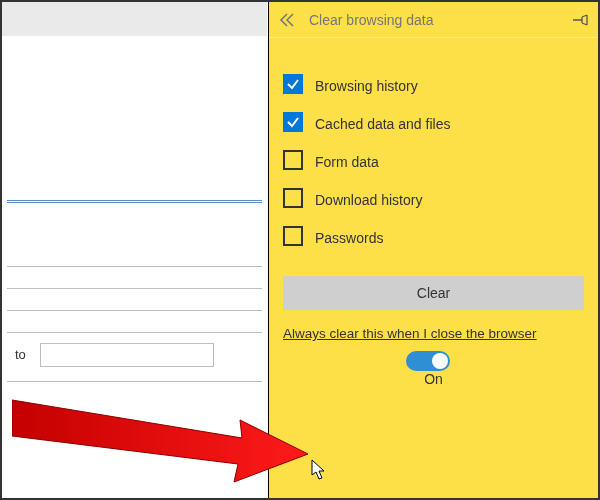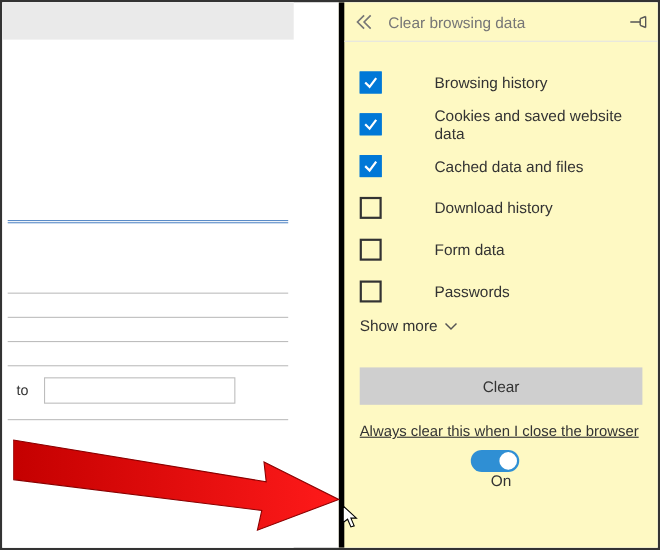--- a/index.html
+++ b/index.html
@@ -57,23 +57,22 @@
   .to-input {
     border: 1px solid #bdbdbd;
     height: 24px;
     width: 174px;
     background: #fff;
   }
   .panel {
     position: absolute;
     left: 266px; top: 0;
     right: 0; bottom: 0;
-    background: #fef9c3;
-    border-left: 5px solid #000000;
-    margin-left: 40px;
+    background: #fde047;
+    border-left: 1px solid #000000;
   }
   .panel-header {
     height: 36px;
     display: flex;
     align-items: center;
     border-bottom: 1px solid #e4e4e4;
     padding: 0 10px;
     color: #767676;
   }
   .back-btn svg { display: block; }
@@ -81,23 +80,22 @@
     flex: 1;
     margin-left: 12px;
     font-size: 14px;
   }
   .pin-btn svg { display: block; }
   .options {
     padding: 18px 14px 0 14px;
   }
   .opt {
     display: flex;
-    align-items: center;
+    align-items: flex-end;
     height: 38px;
-    gap: 36px;
   }
   .cb {
     width: 20px; height: 20px;
     border: 2px solid #333;
     display: inline-flex;
     align-items: center;
     justify-content: center;
     margin-right: 12px;
     flex-shrink: 0;
   }
@@ -212,49 +210,33 @@
           </svg>
         </span>
       <span>Browsing history</span>
     </div>
     <div class="opt">
       <span class="cb checked">
           <svg width="14" height="14" viewBox="0 0 14 14">
             <path d="M2 7 L6 11 L12 3" stroke="#fff" stroke-width="2" fill="none"></path>
           </svg>
         </span>
-      <span>Cookies and saved website data</span>
-    </div>
-    <div class="opt">
-      <span class="cb checked">
-          <svg width="14" height="14" viewBox="0 0 14 14">
-            <path d="M2 7 L6 11 L12 3" stroke="#fff" stroke-width="2" fill="none"></path>
-          </svg>
-        </span>
       <span>Cached data and files</span>
+    </div>
+    <div class="opt">
+      <span class="cb"></span>
+      <span>Form data</span>
     </div>
     <div class="opt">
       <span class="cb"></span>
       <span>Download history</span>
     </div>
     <div class="opt">
       <span class="cb"></span>
-      <span>Form data</span>
-    </div>
-    <div class="opt">
-      <span class="cb"></span>
       <span>Passwords</span>
-    </div>
-    <div class="show-more">
-      <span>Show more</span>
-      <span class="chev">
-        <svg width="12" height="8" viewBox="0 0 12 8">
-            <path d="M1 1 L6 6 L11 1" stroke="#555" stroke-width="1.3" fill="none"></path>
-          </svg>
-      </span>
     </div>
   </div>
 
   <button class="clear-btn">Clear</button>
 
   <div class="always-row">Always clear this when I close the browser</div>
 
   <div class="toggle-row">
     <div class="toggle">
       <div class="toggle-knob"></div>

